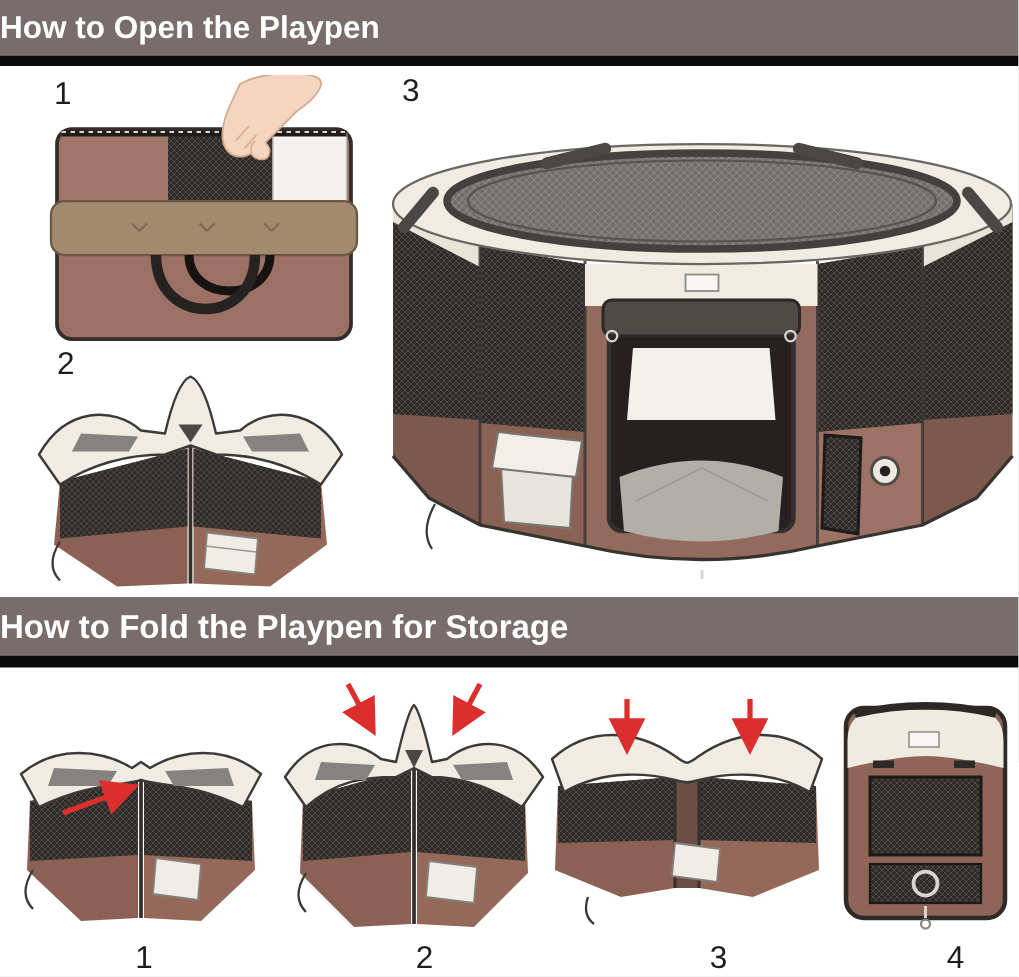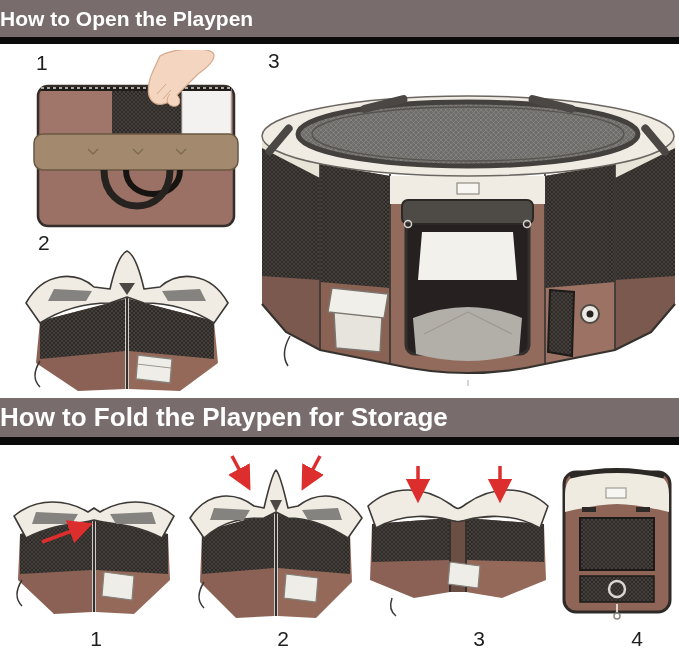--- a/index.html
+++ b/index.html
@@ -7,21 +7,21 @@
   #page {
     position:relative; width:679px; height:651px; margin:0 auto;
     background:#ffffff; overflow:hidden;
   }
   .band {
     position:absolute; left:0; width:679px; background:#786c6c;
     color:#ffffff; font-weight:bold; text-align:left;
     font-family:"Liberation Sans", sans-serif;
   }
   .band-open { top:0; height:37px; line-height:37px; font-size:21px; }
-  .band-fold { top:398px; height:39px; line-height:39px; font-size:26px; }
+  .band-fold { top:398px; height:39px; line-height:39px; font-size:22px; }
   .divider { position:absolute; left:0; width:679px; background:#0b0b0b; }
   .divider-1 { top:37px; height:7px; }
   .divider-2 { top:437px; height:8px; }
   .stepnum {
     position:absolute; color:#1d1d1d; font-size:21px; line-height:22px;
     font-family:"Liberation Sans", sans-serif;
   }
   .stepnum.centered { width:40px; text-align:center; }
   .illus { position:absolute; }
   svg { display:block; }

